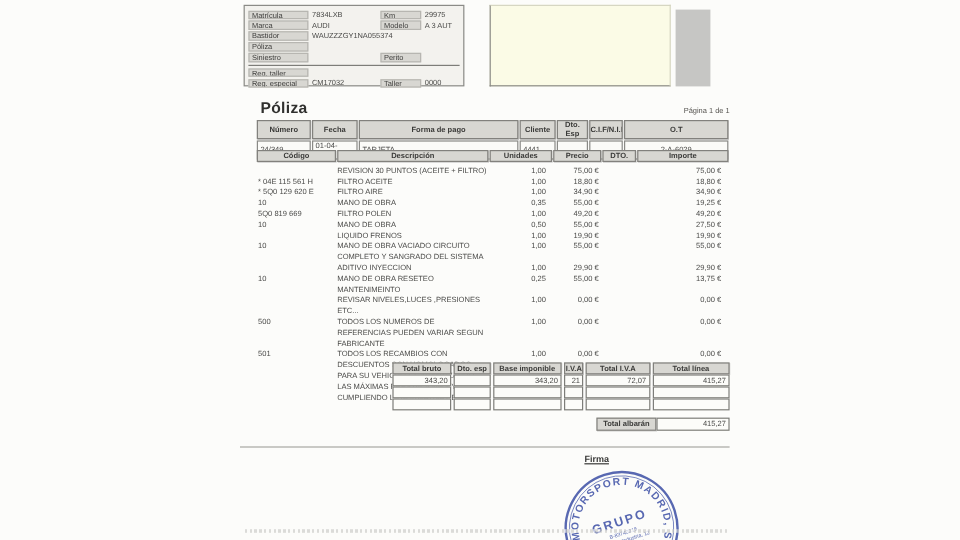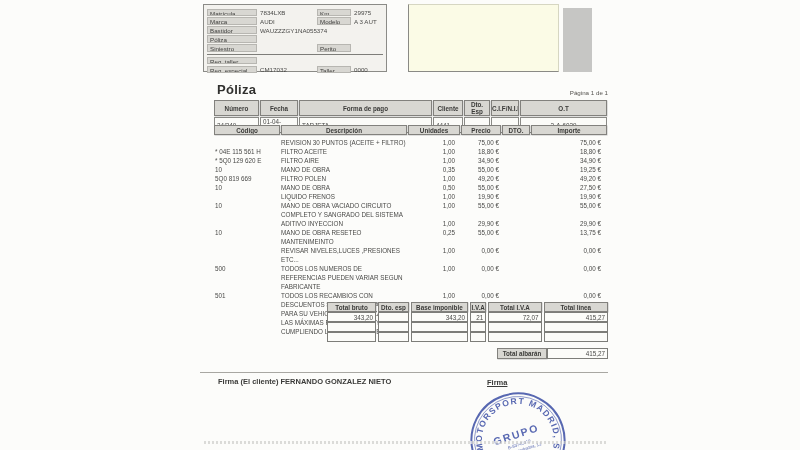--- a/index.html
+++ b/index.html
@@ -338,21 +338,20 @@
       </tr>
     </tbody>
   </table>
 
   <div class="total-albaran">
     <span class="chip">Total albarán</span>
     <span class="tval">415,27</span>
   </div>
 
   <div class="sig-divider"></div>
-  <div class="sig-client">Firma (El cliente) FERNANDO GONZALEZ NIETO</div>
   <div class="sig-firm">Firma</div>
 
   <svg class="stamp" viewBox="0 0 100 100">
     <circle cx="50" cy="50" r="46.5" fill="none" stroke="#4254a8" stroke-width="2"></circle>
     <circle cx="50" cy="50" r="43.5" fill="none" stroke="#4254a8" stroke-width="0.6"></circle>
     <path id="ringPath" d="M 14,50 A 36,36 0 1 1 86,50 A 36,36 0 1 1 14,50" fill="none"></path>
     <text font-size="8.6" font-weight="bold" fill="#4254a8" letter-spacing="1.2">
       <textPath href="#ringPath" startOffset="1">MOTORSPORT MADRID, S.L.</textPath>
     </text>
     <text x="50" y="48" text-anchor="middle" font-size="10.5" font-weight="bold" fill="#4254a8" letter-spacing="1.8">GRUPO</text>

